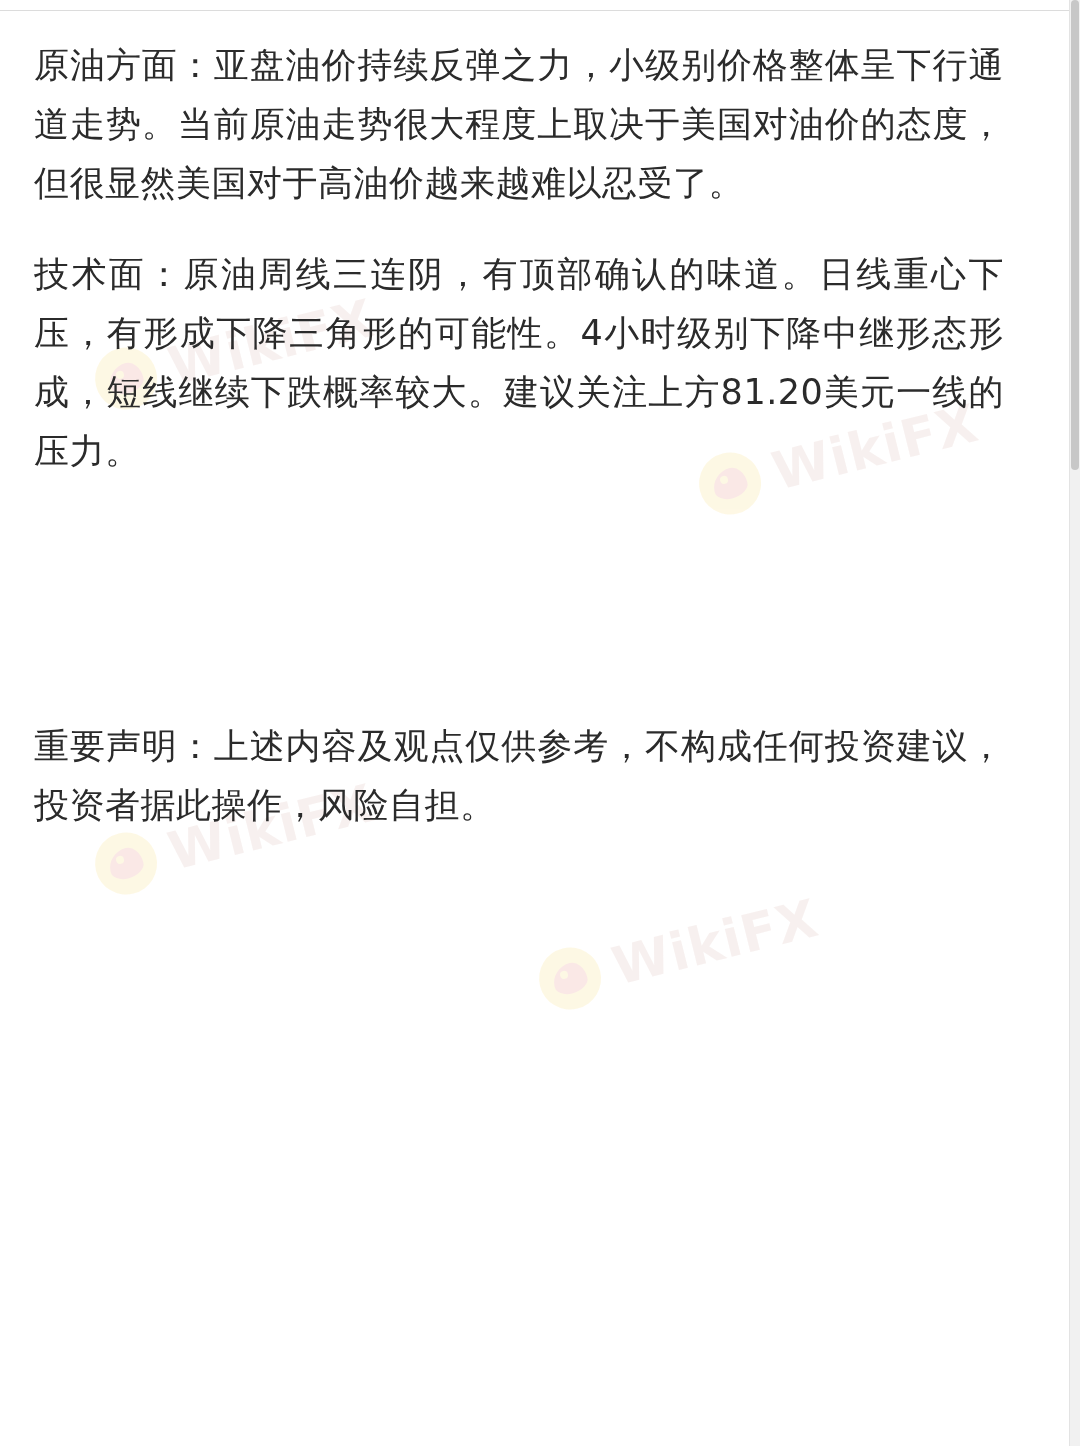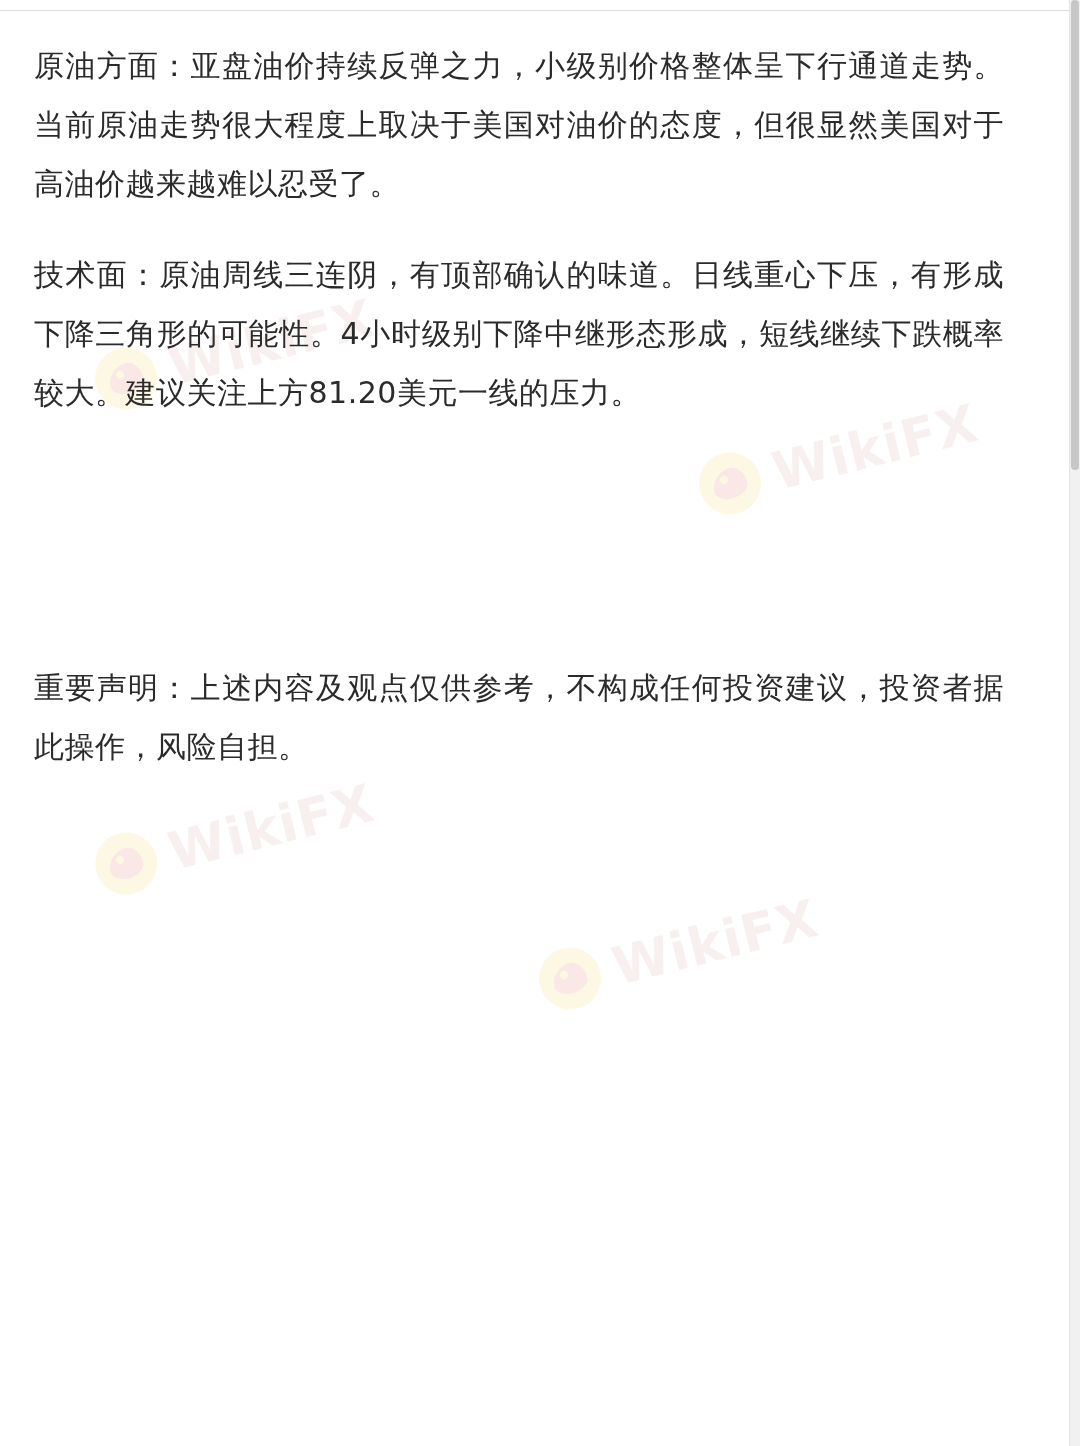--- a/index.html
+++ b/index.html
@@ -49,21 +49,21 @@
     top: 36px;
     left: 0;
     width: 1048px;
     height: 1410px;
     padding: 0 44px 0 34px;
     box-sizing: border-box;
     z-index: 3;
   }
 
   .para {
-    font-size: 30px;
+    font-size: 35px;
     line-height: 59px;
     color: #2b2b2b;
     letter-spacing: 0.5px;
     margin: 0 0 32px 0;
     text-align: justify;
     text-justify: inter-ideograph;
     font-family: "DejaVu Sans", "Liberation Sans", sans-serif;
   }
   .para.tech { margin-bottom: 0; }
 

